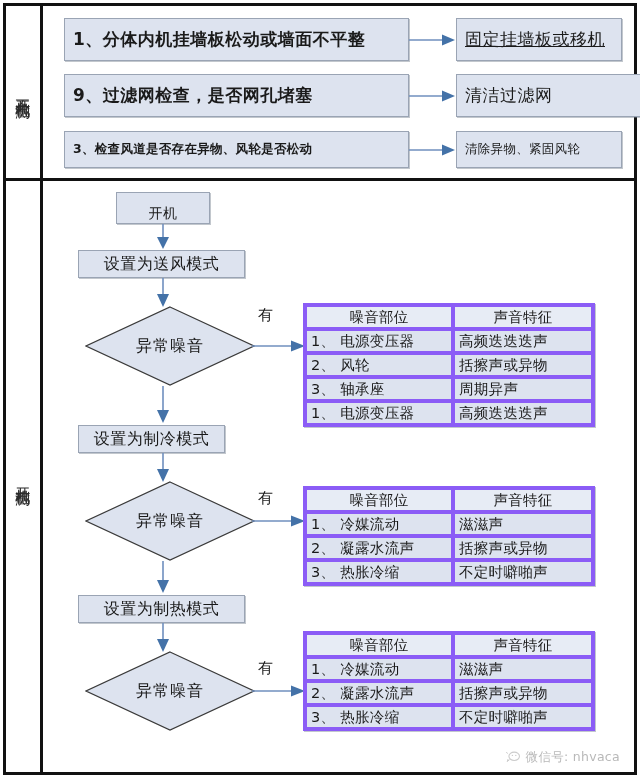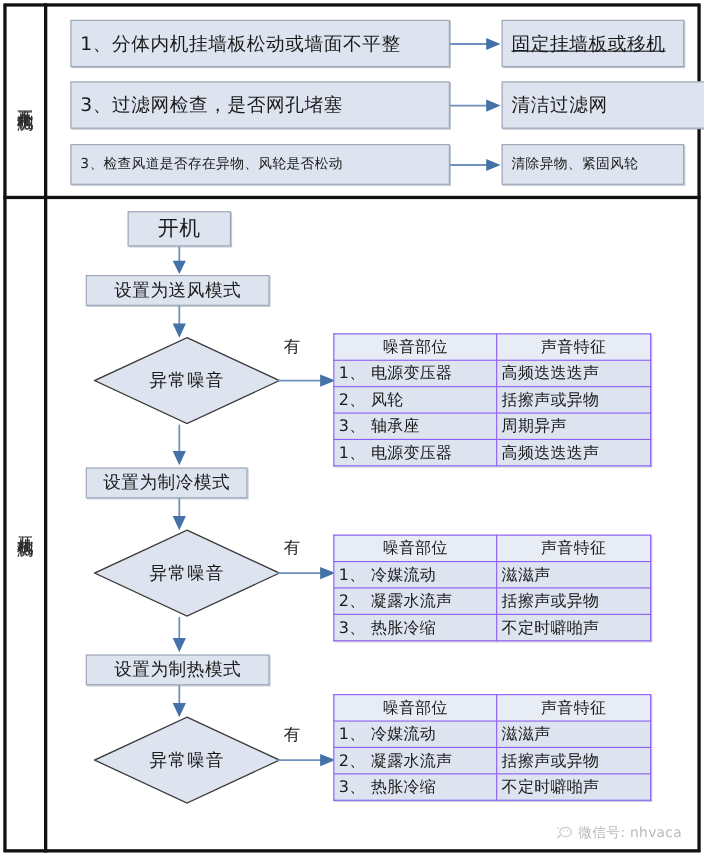--- a/index.html
+++ b/index.html
@@ -77,28 +77,28 @@
     display: flex;
     align-items: center;
     color: #1a1a1a;
     white-space: nowrap;
     box-shadow: 1px 1px 0 rgba(120,130,145,0.45);
   }
   .box.center { justify-content: center; }
   .box.left   { justify-content: flex-start; padding-left: 8px; }
 
   
-  .t-left  { font-size: 17px; letter-spacing: 0.5px; }
+  .t-left  { font-size: 17px; letter-spacing: 0.5px; font-weight: bold; }
   .t-left.small { font-size: 12.5px; letter-spacing: 0.3px; }
   .t-right { font-size: 17px; letter-spacing: 0.5px; }
   .t-right.small { font-size: 12.5px; letter-spacing: 0.3px; }
 
   
   .flow-box { font-size: 16px; letter-spacing: 0.5px; }
-  .flow-box.start { font-size: 19px; }
+  .flow-box.start { font-size: 14px; align-items: flex-end; }
 
   
   .diamond-wrap {
     position: absolute;
   }
   .diamond-wrap svg { display: block; }
   .diamond-label {
     position: absolute;
     left: 0; top: 0;
     width: 100%; height: 100%;
@@ -126,21 +126,21 @@
 
   
   .noise-table {
     position: absolute;
     border-collapse: collapse;
     background: #dde3ef;
     box-shadow: 1px 1px 0 rgba(120,130,145,0.45);
     table-layout: fixed;
   }
   .noise-table td, .noise-table th {
-    border: 1px solid #8b5cf6;
+    border: 4px solid #8b5cf6;
     font-weight: normal;
     color: #1a1a1a;
     font-size: 14.5px;
     height: 24px;
     padding: 0 4px;
     white-space: nowrap;
     letter-spacing: 0.3px;
     box-sizing: border-box;
   }
   .noise-table thead th {
@@ -194,21 +194,21 @@
     <svg width="48" height="16" viewBox="0 0 48 16">
       <line x1="0" y1="8" x2="34" y2="8" stroke="#6f8fbe" stroke-width="1.6"></line>
       <polygon points="33,2.5 46,8 33,13.5" fill="#4472a8"></polygon>
     </svg>
   </div>
   <div class="box left t-right" style="left:456px; top:18px; width:166px; height:43px;text-decoration:underline;">
     <span>固定挂墙板或移机</span>
   </div>
 
   <div class="box left t-left" style="left:64px; top:74px; width:345px; height:43px;">
-    <span>3、过滤网检查，是否网孔堵塞</span>
+    <span>9、过滤网检查，是否网孔堵塞</span>
   </div>
   <div class="arrow-h" style="left:409px; top:88px; width:48px; height:16px;">
     <svg width="48" height="16" viewBox="0 0 48 16">
       <line x1="0" y1="8" x2="34" y2="8" stroke="#6f8fbe" stroke-width="1.6"></line>
       <polygon points="33,2.5 46,8 33,13.5" fill="#4472a8"></polygon>
     </svg>
   </div>
   <div class="box left t-right" style="left:456px; top:74px; width:192px; height:43px;">
     <span>清洁过滤网</span>
   </div>

